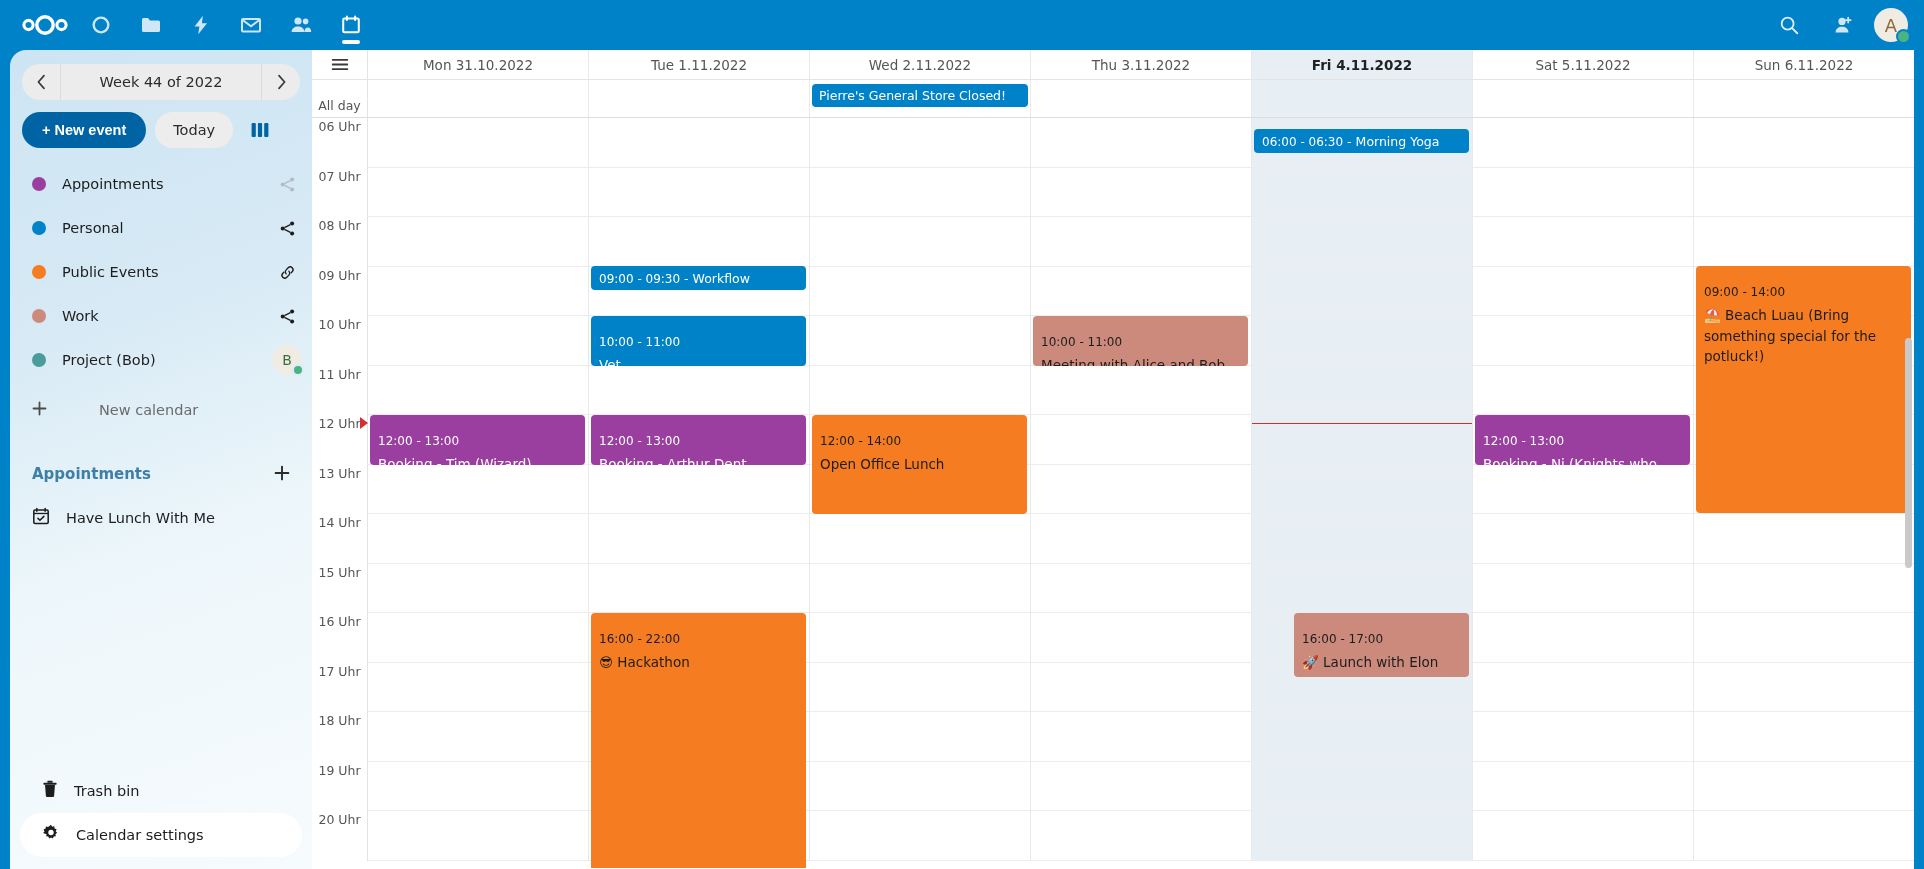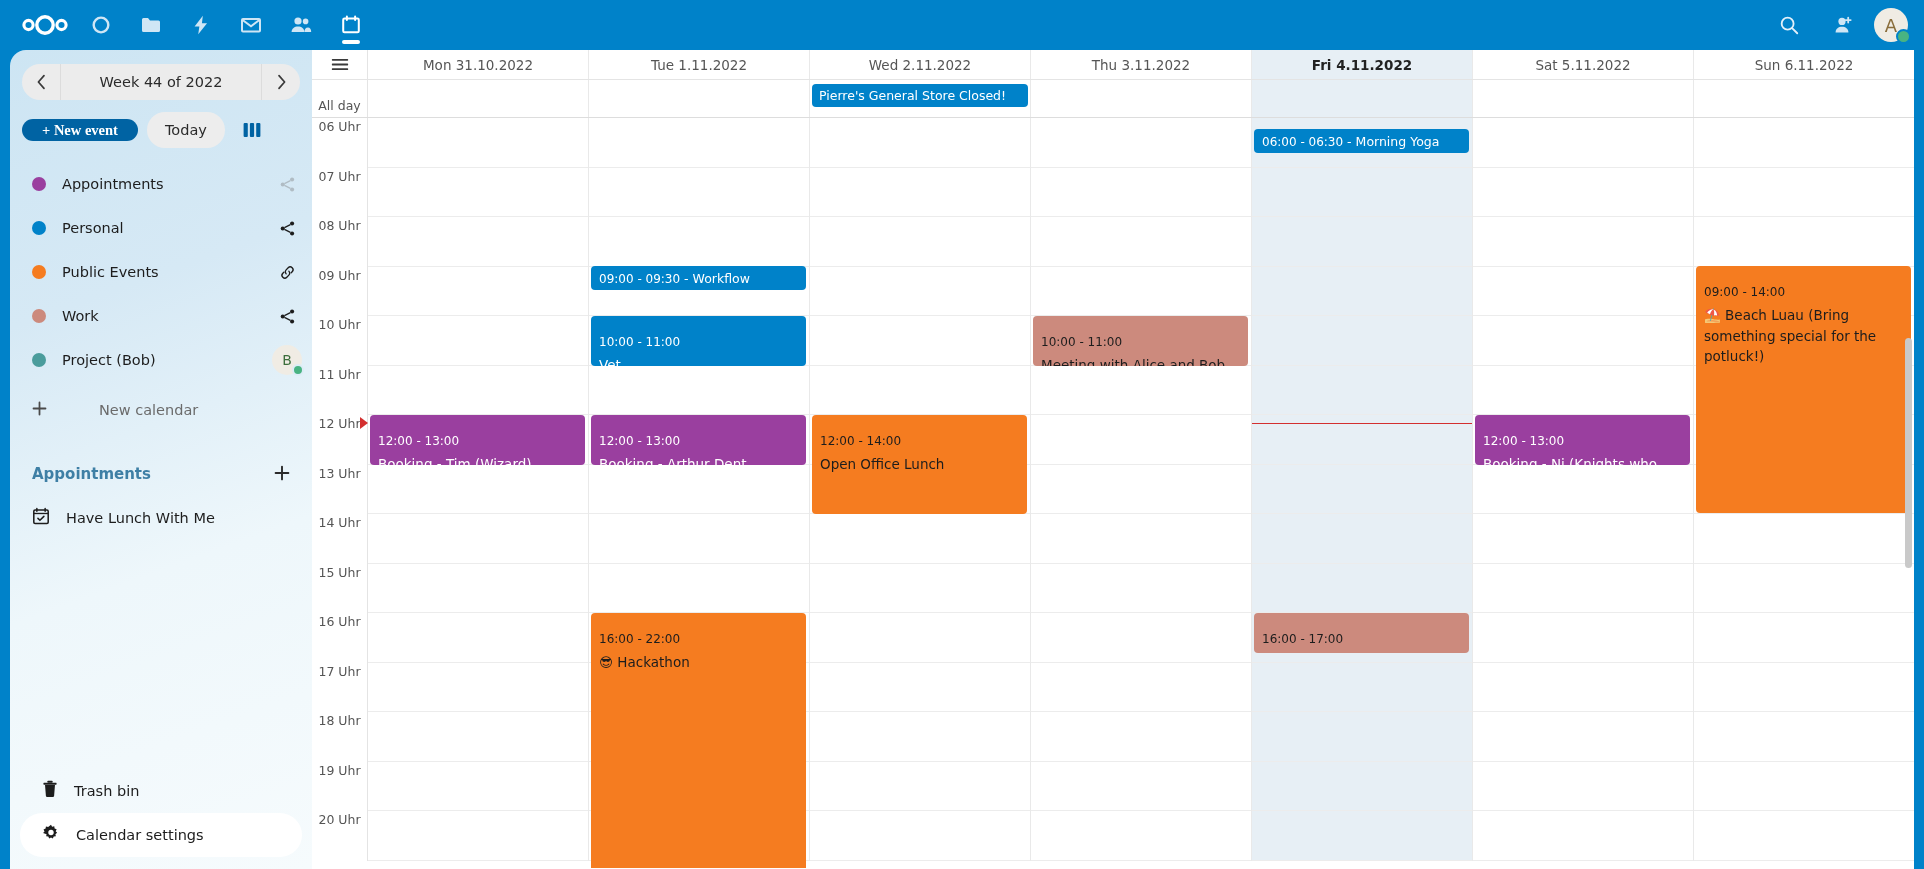--- a/index.html
+++ b/index.html
@@ -57,23 +57,23 @@
     cursor: pointer; color: #3a3a3a; font-size: 15px;
   }
   .dp-label {
     flex: 1; display: flex; align-items: center; justify-content: center;
     font-size: 14.5px; color: #2b2b2b; cursor: pointer;
     border-left: 1px solid #dcdcdc; border-right: 1px solid #dcdcdc;
   }
   .actions-row { margin: 12px 12px 0 12px; display: flex; align-items: center; gap: 9px; }
   .btn-newevent {
     background: #0063a3; color: #fff; border: none; border-radius: 18px;
-    height: 22px; padding: 0 20px; font-size: 14.5px; font-weight: bold;
+    height: 36px; padding: 0 20px; font-size: 14.5px; font-weight: bold;
     cursor: pointer; display: flex; align-items: center; gap: 6px;
-    font-family: Liberation Serif, serif;
+    font-family: Liberation Sans, sans-serif;
   }
   .btn-today {
     background: #ededed; color: #2b2b2b; border: none; border-radius: 18px;
     height: 36px; padding: 0 18px; font-size: 14.5px; cursor: pointer;
     font-family: "DejaVu Sans", sans-serif;
   }
   .btn-viewtoggle {
     background: transparent; border: none; width: 36px; height: 36px;
     cursor: pointer; display: flex; align-items: center; justify-content: center;
   }
@@ -581,21 +581,21 @@
             <div class="hour-line"></div>
           <div class="hour-line"></div>
             <div class="hour-line"></div>
             <div class="hour-line"></div>
           <div class="hour-line"></div>
             <div class="hour-line"></div>
             <div class="hour-line"></div>
           <div class="event compact" style="top:11px;height:24px;background:#0082c9;color:#fff;padding:3px 8px;">
             <span class="etime">06:00 - 06:30</span><span> - </span><span class="etitle">Morning Yoga</span>
           </div>
-          <div class="event" style="top:495px;height:40px;background:#cc8a7d;color:#1d1d1d;">
+          <div class="event" style="top:495px;height:64px;background:#cc8a7d;color:#1d1d1d;margin-left:40px;">
             <span class="etime">16:00 - 17:00</span>
             <span class="etitle">🚀 Launch with Elon</span>
           </div>
           <div class="now-indicator" style="top:305px;left:0;right:0;"></div>
         </div>
 
         <div class="daycol">
           <div class="hour-line"></div>
             <div class="hour-line"></div>
             <div class="hour-line"></div>

